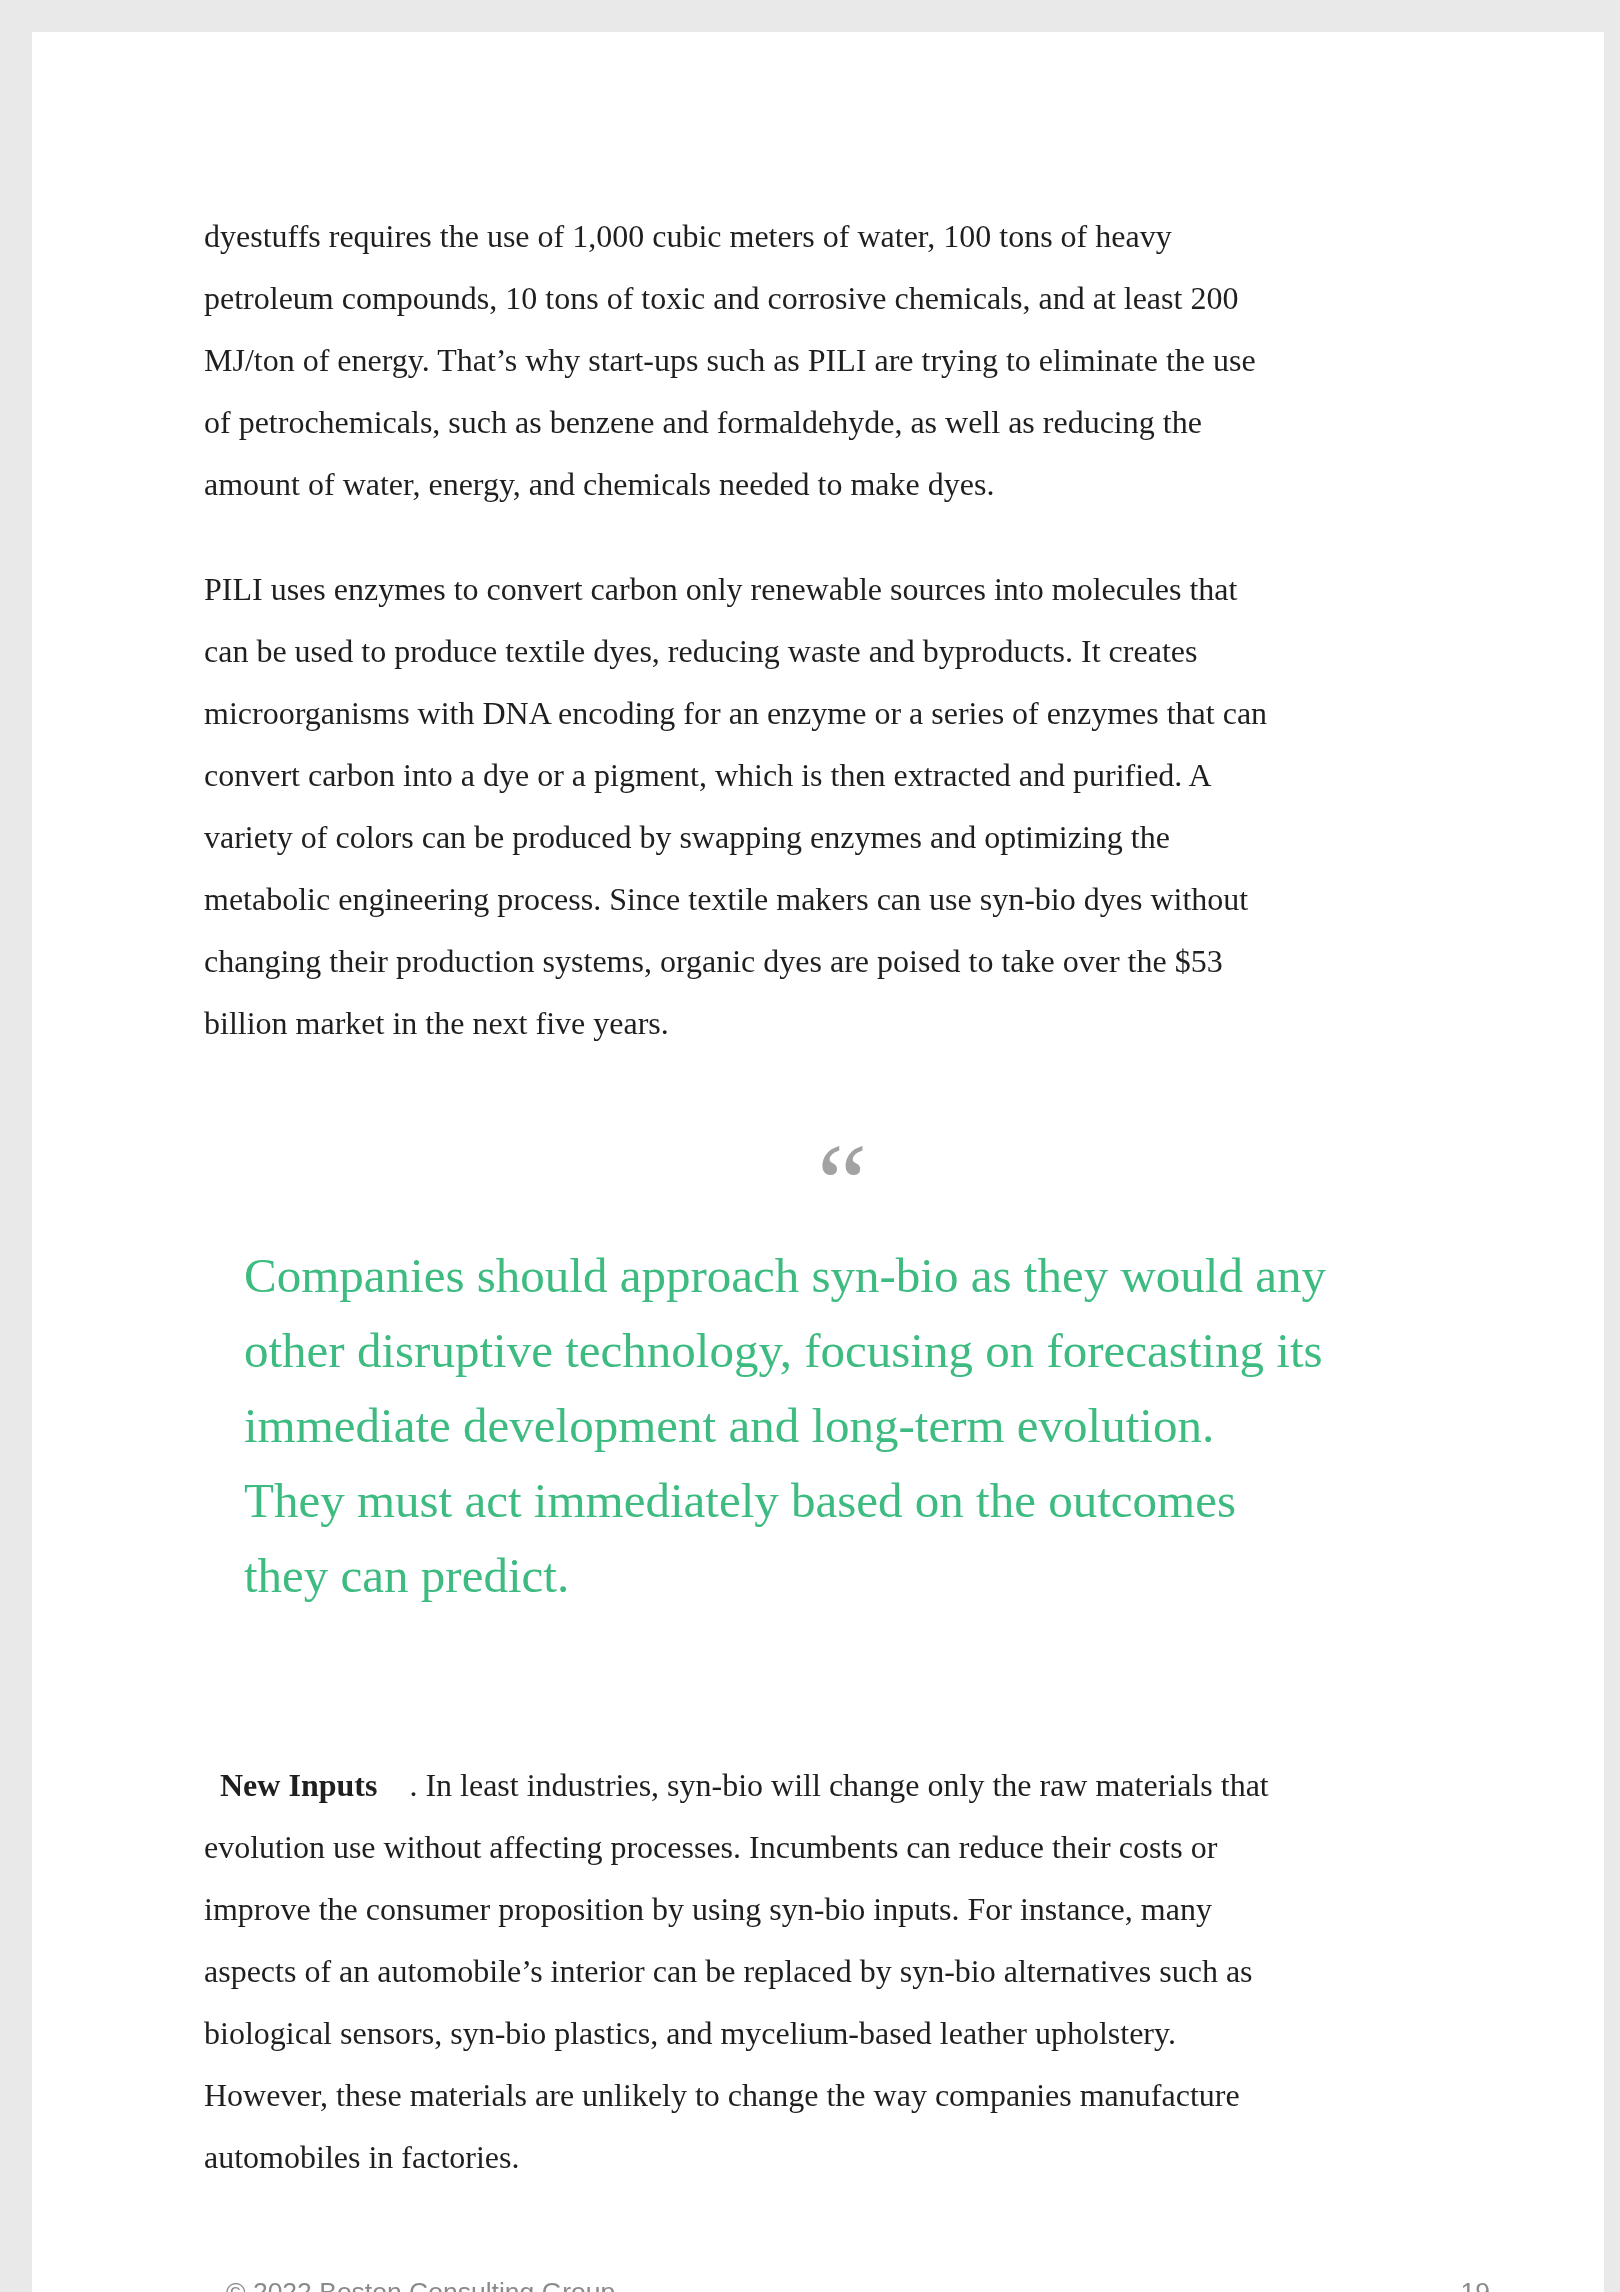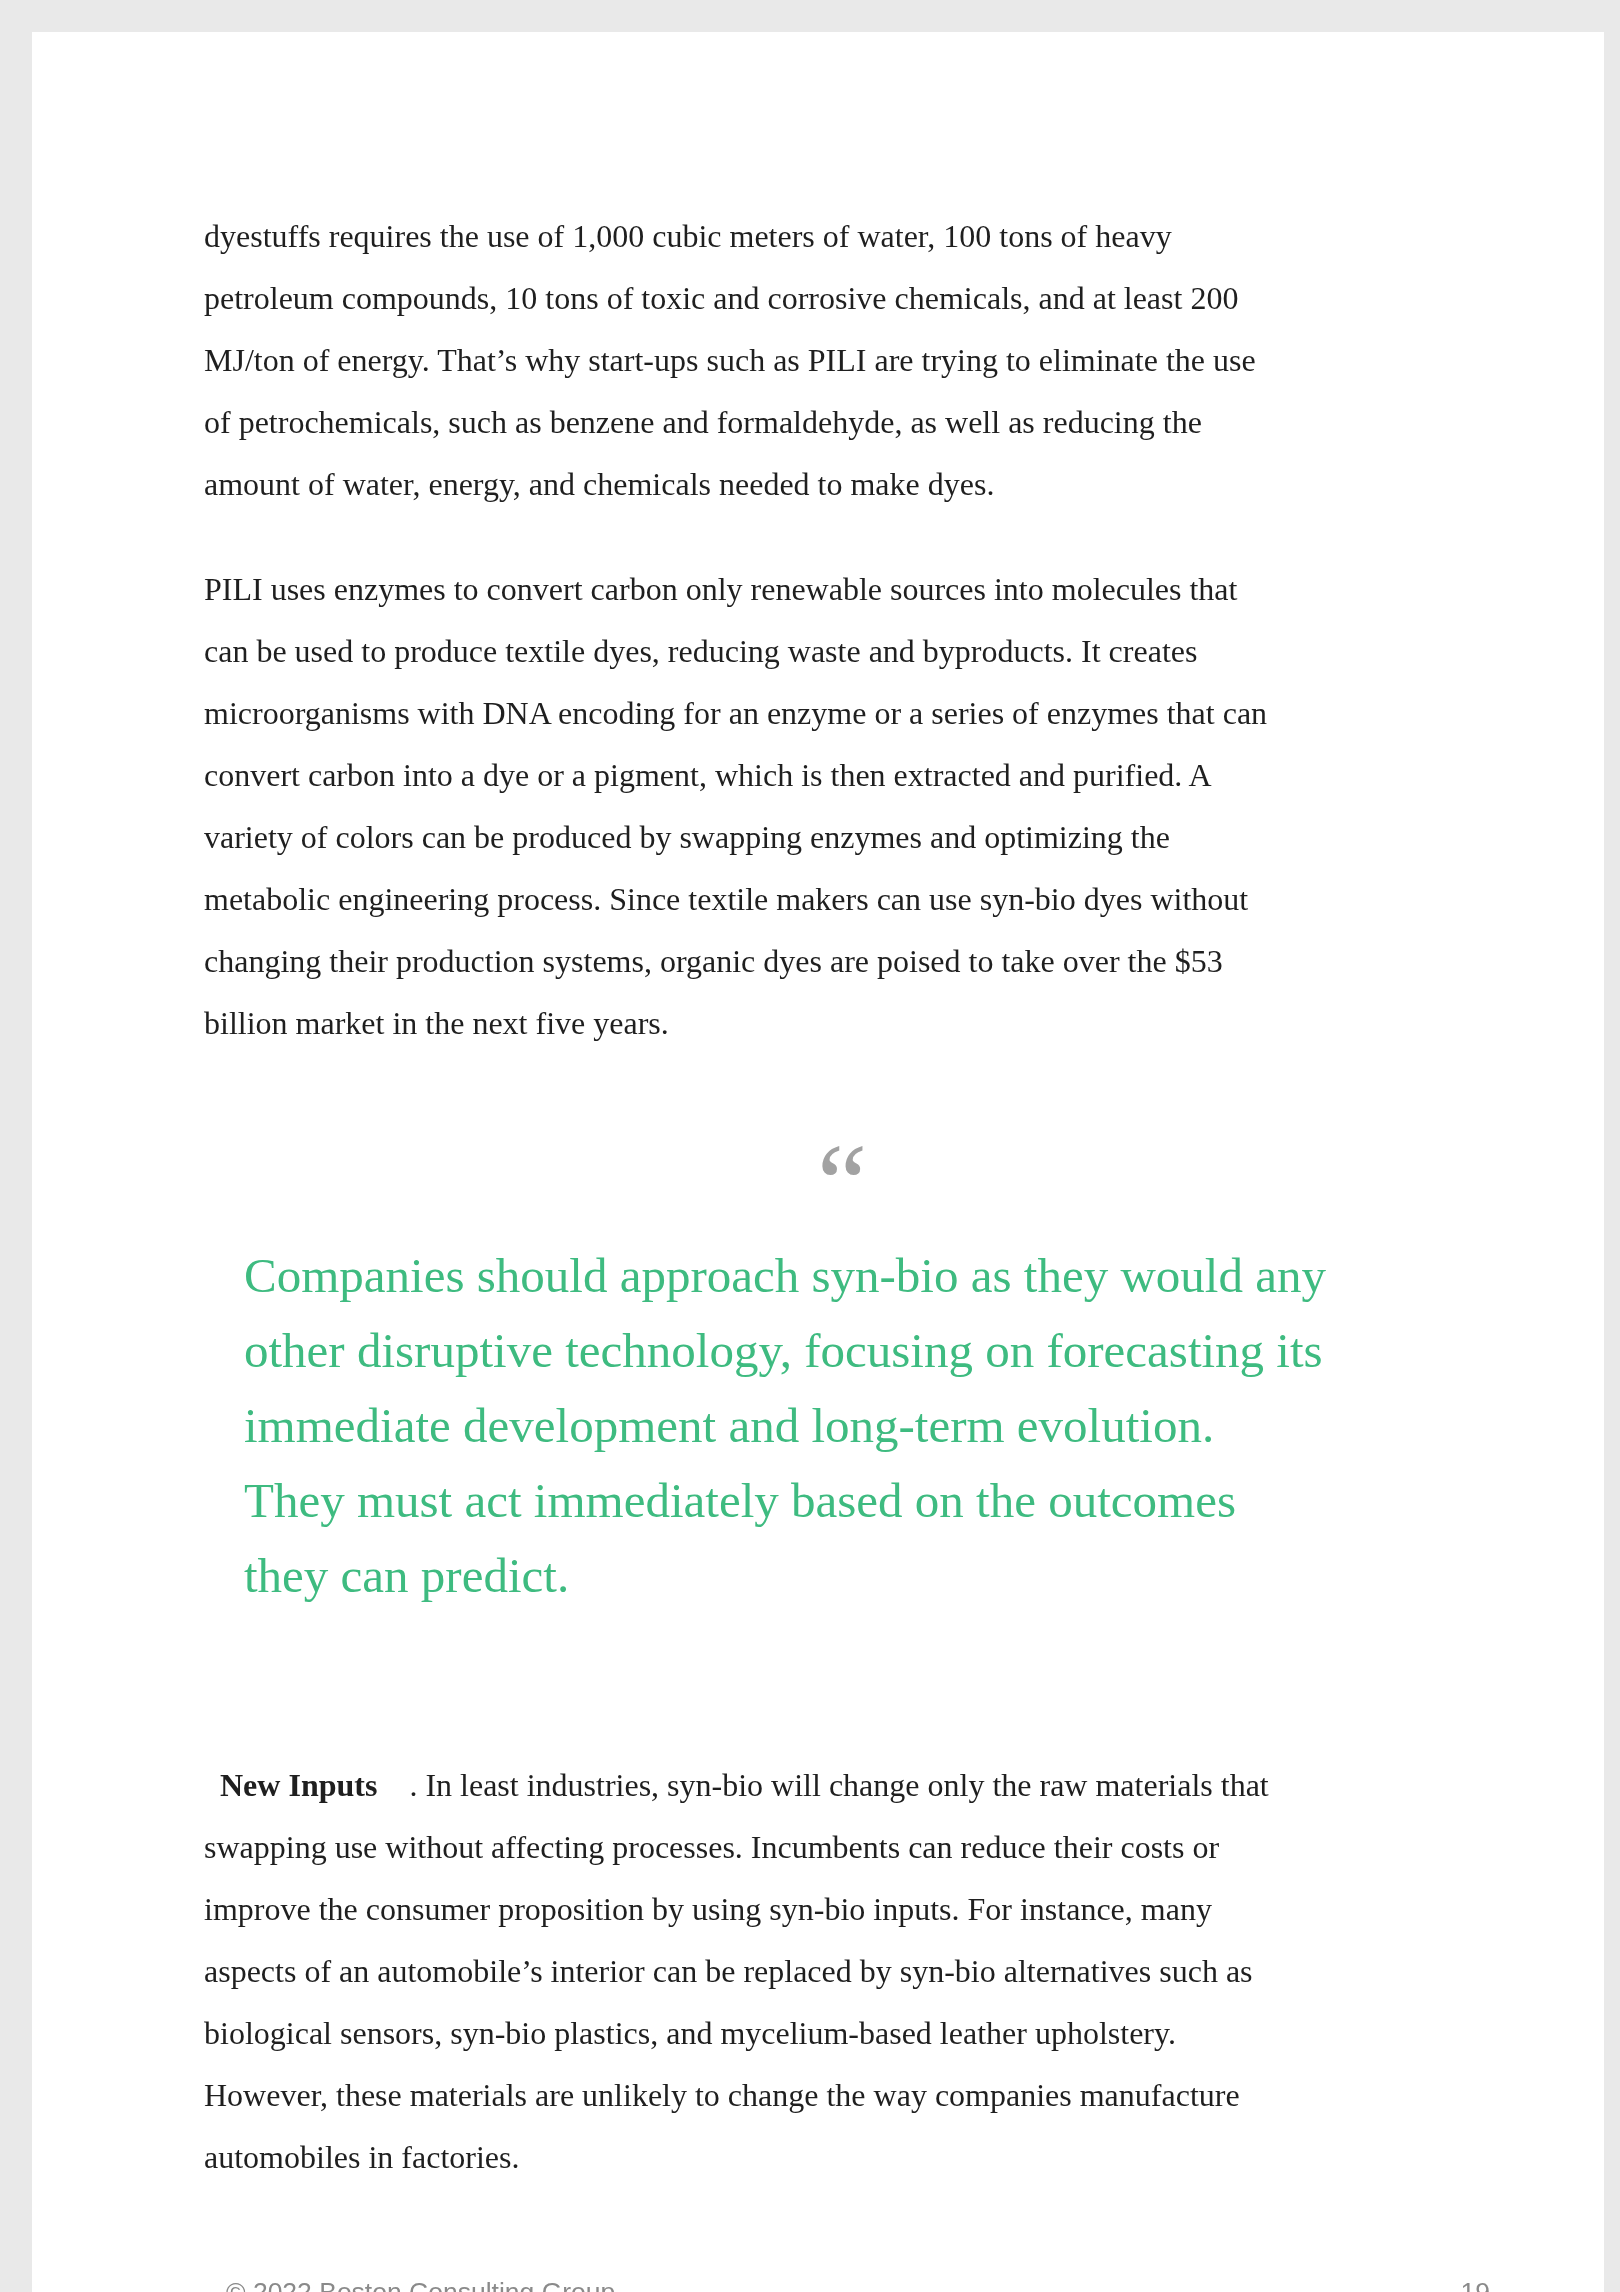--- a/index.html
+++ b/index.html
@@ -102,21 +102,21 @@
   <div class="pull-quote">
     <div class="line">Companies should approach syn-bio as they would any</div>
     <div class="line">other disruptive technology, focusing on forecasting its</div>
     <div class="line">immediate development and long-term evolution.</div>
     <div class="line">They must act immediately based on the outcomes</div>
     <div class="line">they can predict.</div>
   </div>
 
   <div class="body-block" style="top:1690px;">
     <div class="line"><span class="lead-bold">New Inputs</span><span>. In least industries, syn-bio will change only the raw materials that</span></div>
-    <div class="line">swapping use without affecting processes. Incumbents can reduce their costs or</div>
+    <div class="line">evolution use without affecting processes. Incumbents can reduce their costs or</div>
     <div class="line">improve the consumer proposition by using syn-bio inputs. For instance, many</div>
     <div class="line">aspects of an automobile’s interior can be replaced by syn-bio alternatives such as</div>
     <div class="line">biological sensors, syn-bio plastics, and mycelium-based leather upholstery.</div>
     <div class="line">However, these materials are unlikely to change the way companies manufacture</div>
     <div class="line">automobiles in factories.</div>
   </div>
 
   <div class="footer">
     <span>© 2022 Boston Consulting Group</span>
     <span>19</span>

